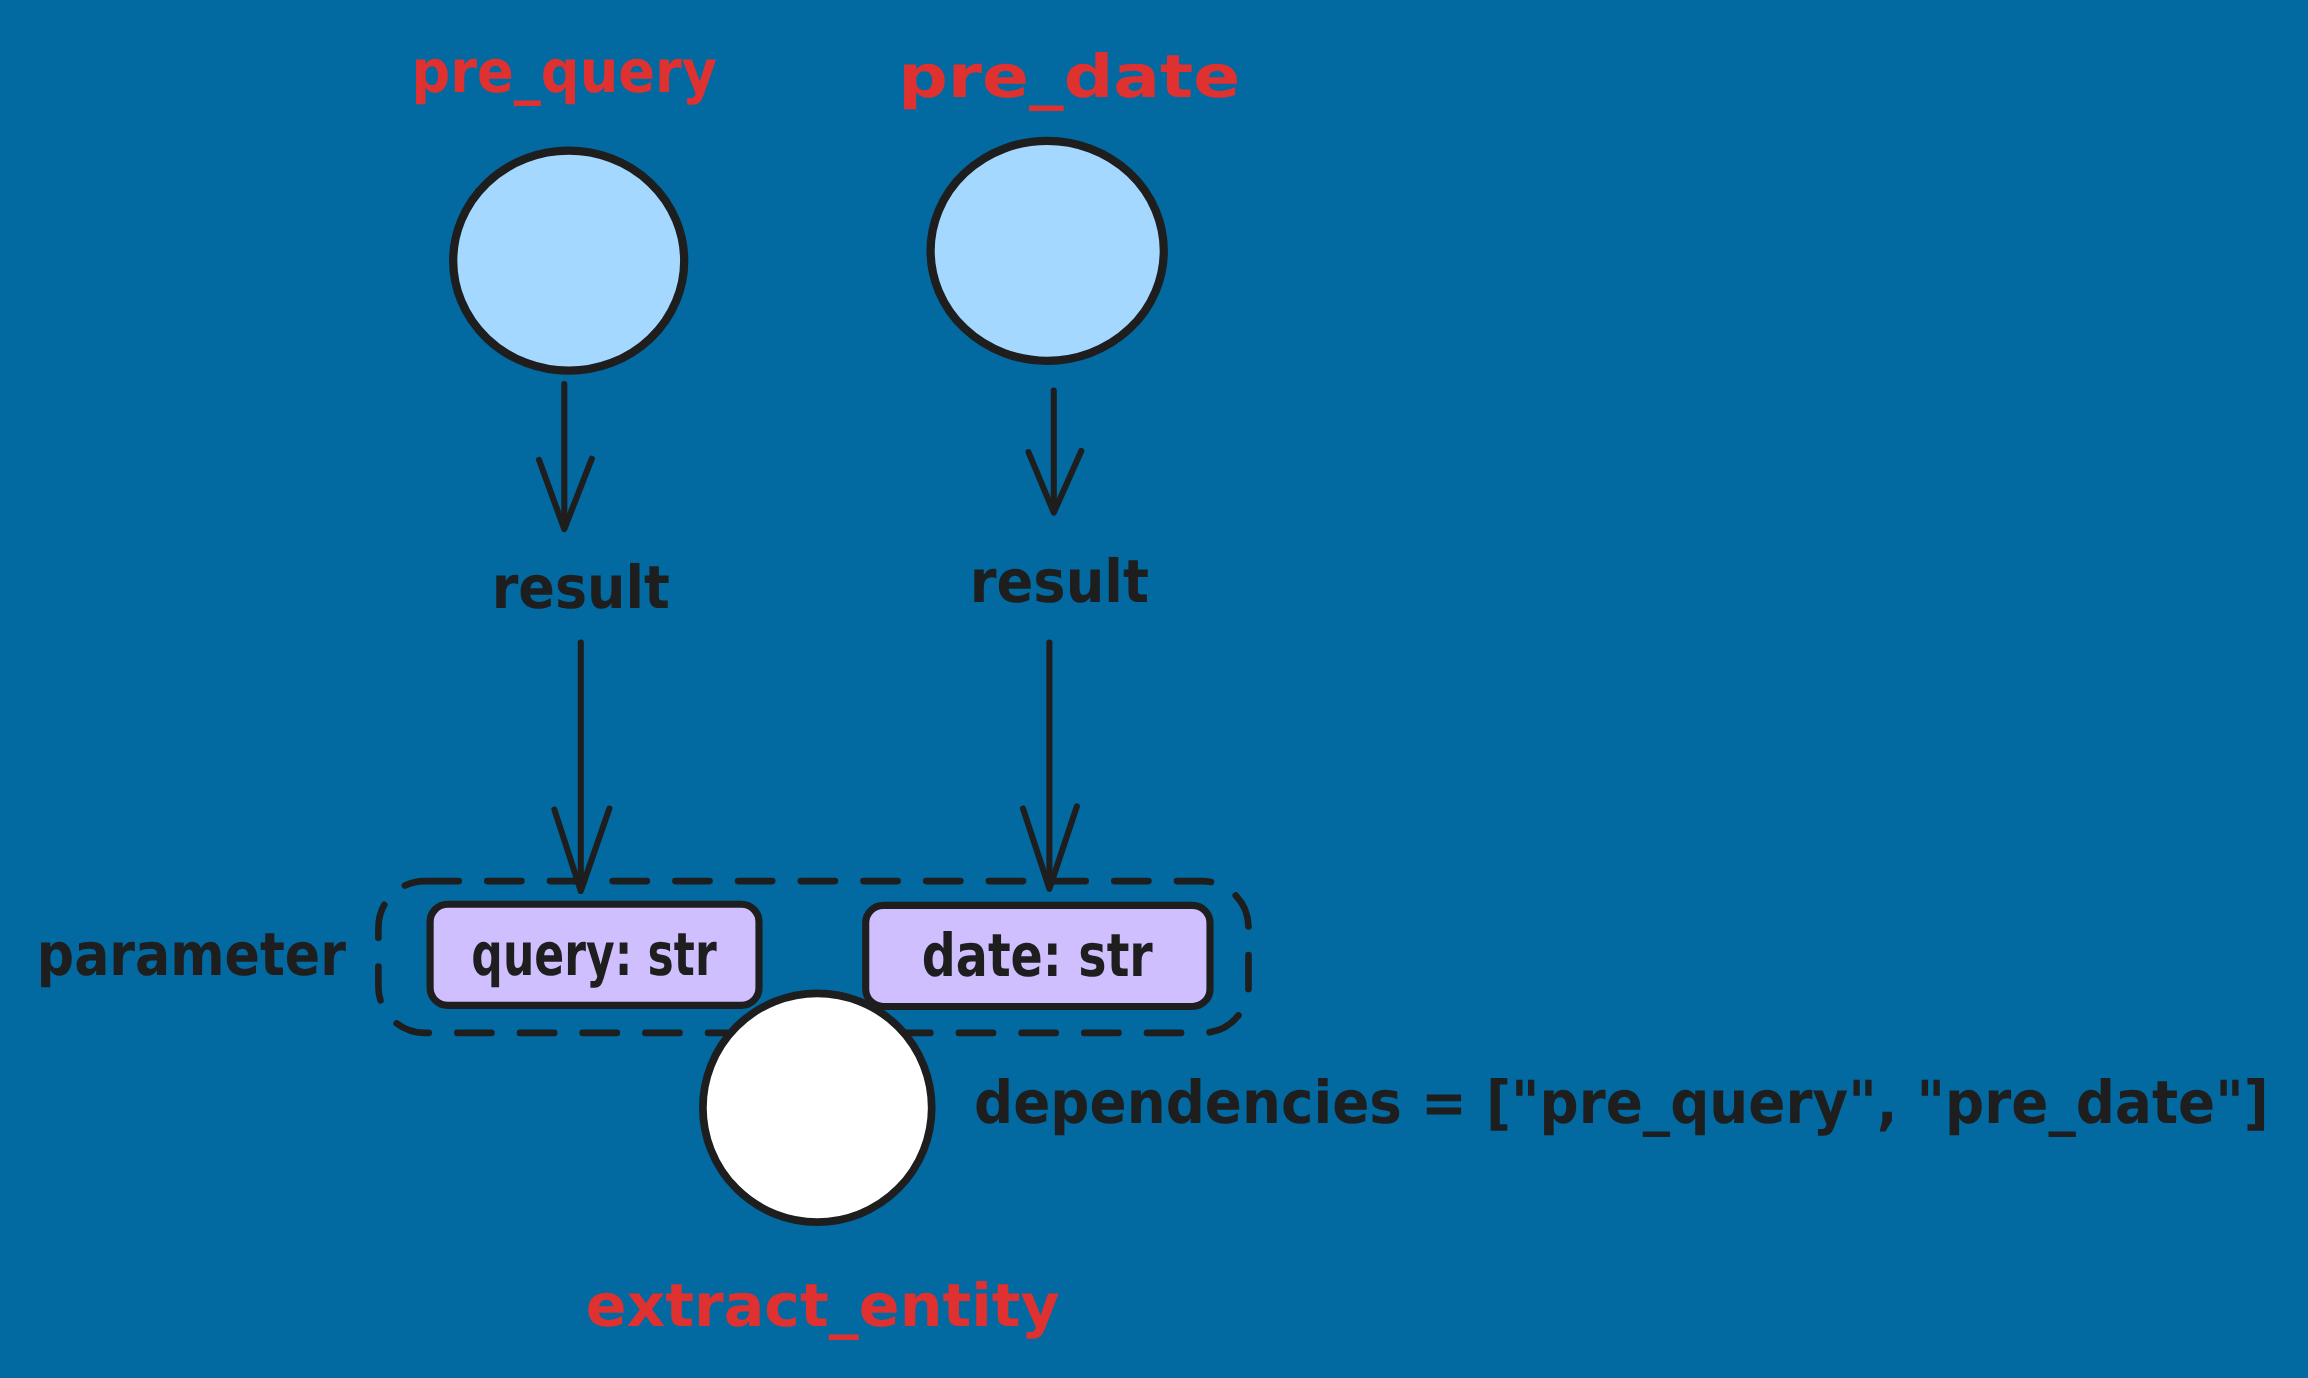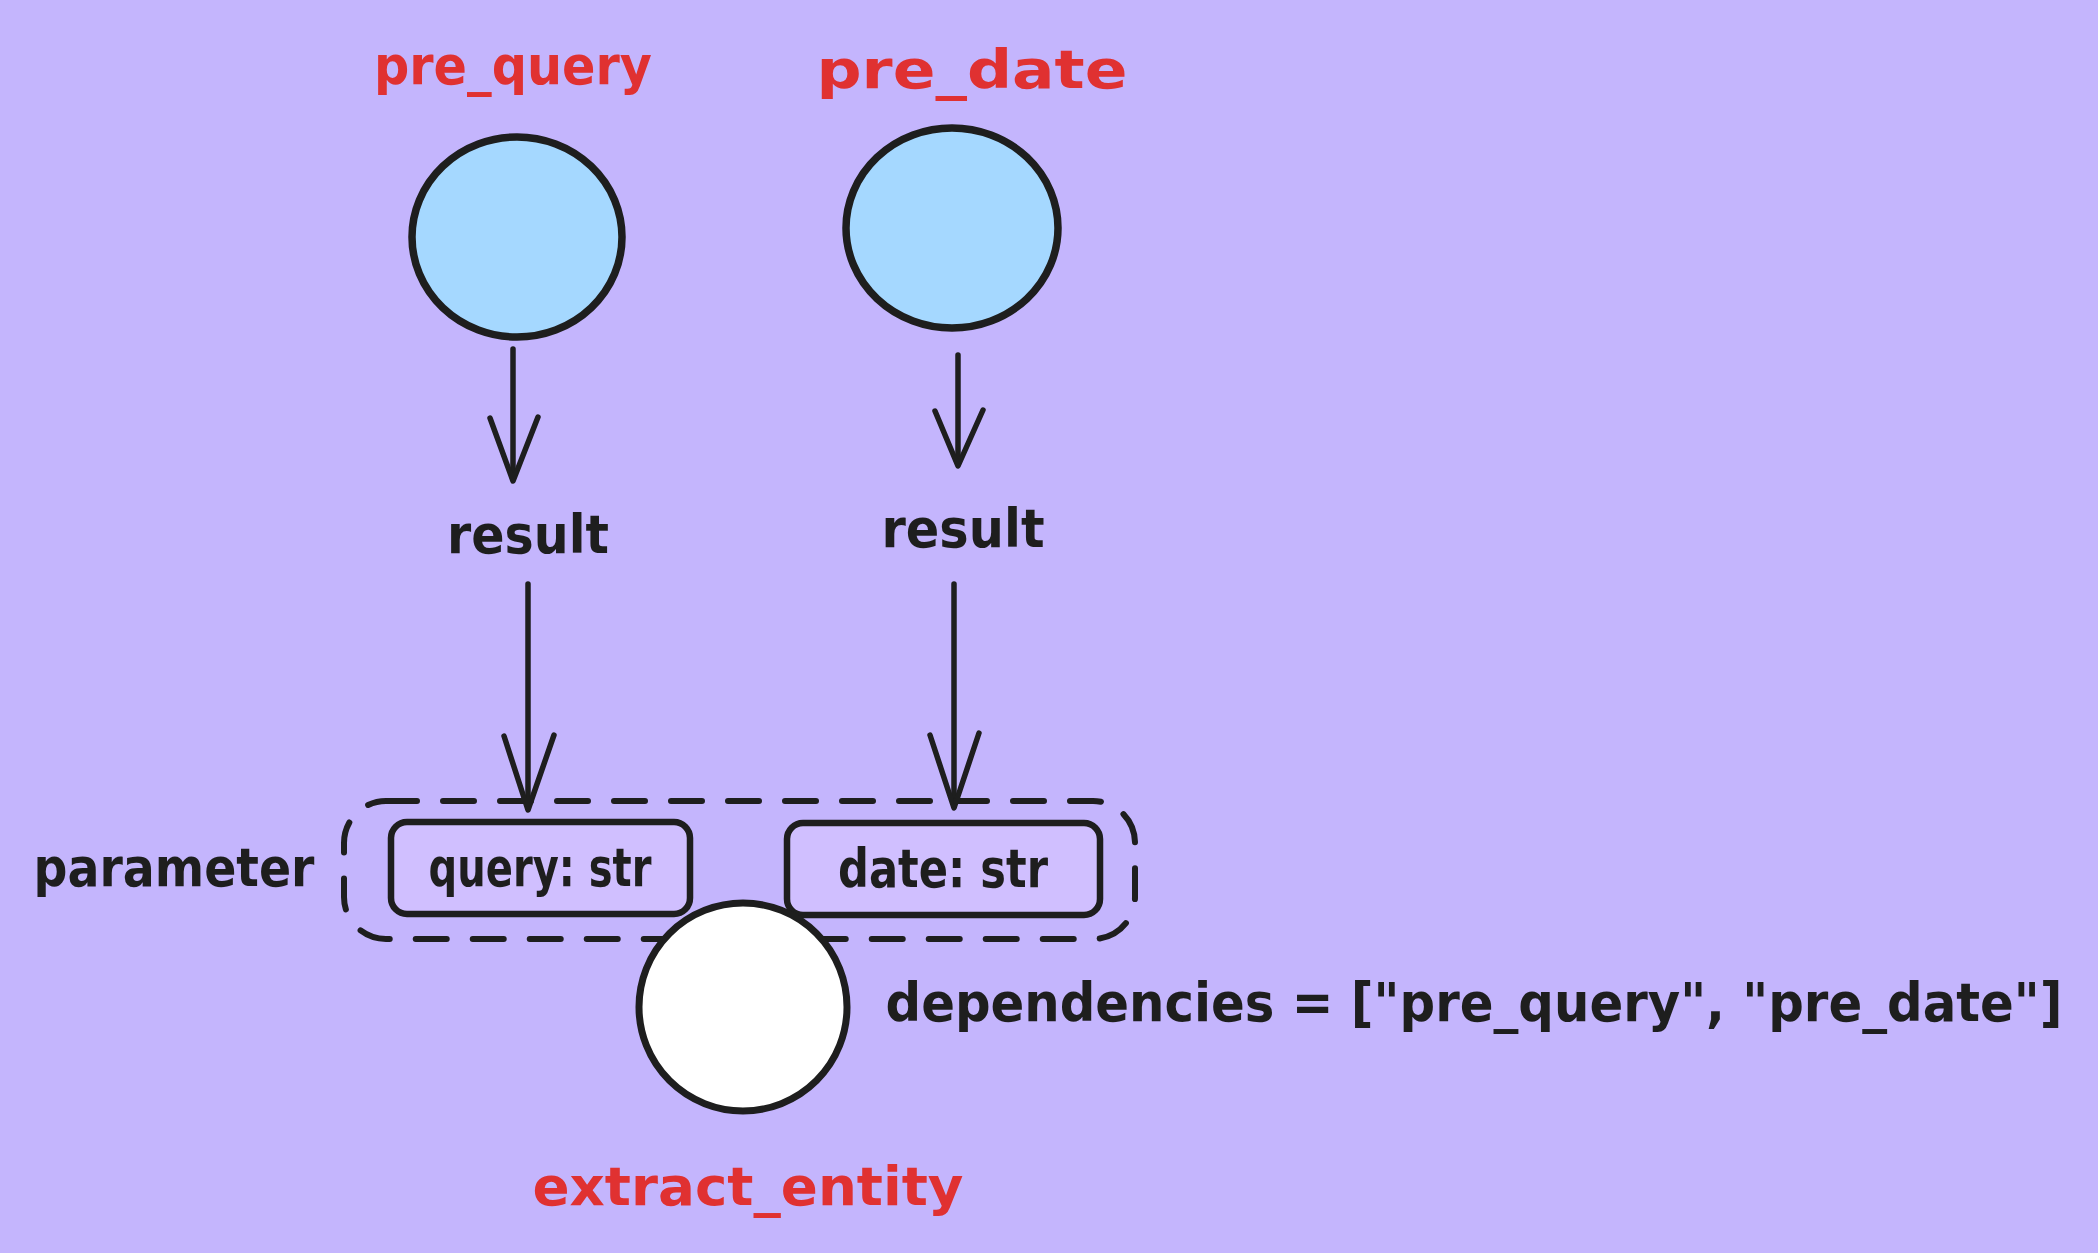--- a/index.html
+++ b/index.html
@@ -7,21 +7,21 @@
     padding: 0;
     background: #ffffff;
     width: 2098px;
     height: 1253px;
     overflow: hidden;
   }
   .canvas {
     position: relative;
     width: 2098px;
     height: 1253px;
-    background: #c4b5fd;
+    background: #0369a1;
   }
   svg {
     display: block;
   }
   text {
     font-family: "DejaVu Sans", "Liberation Sans", sans-serif;
     font-weight: bold;
   }
 </style>
 </head>

